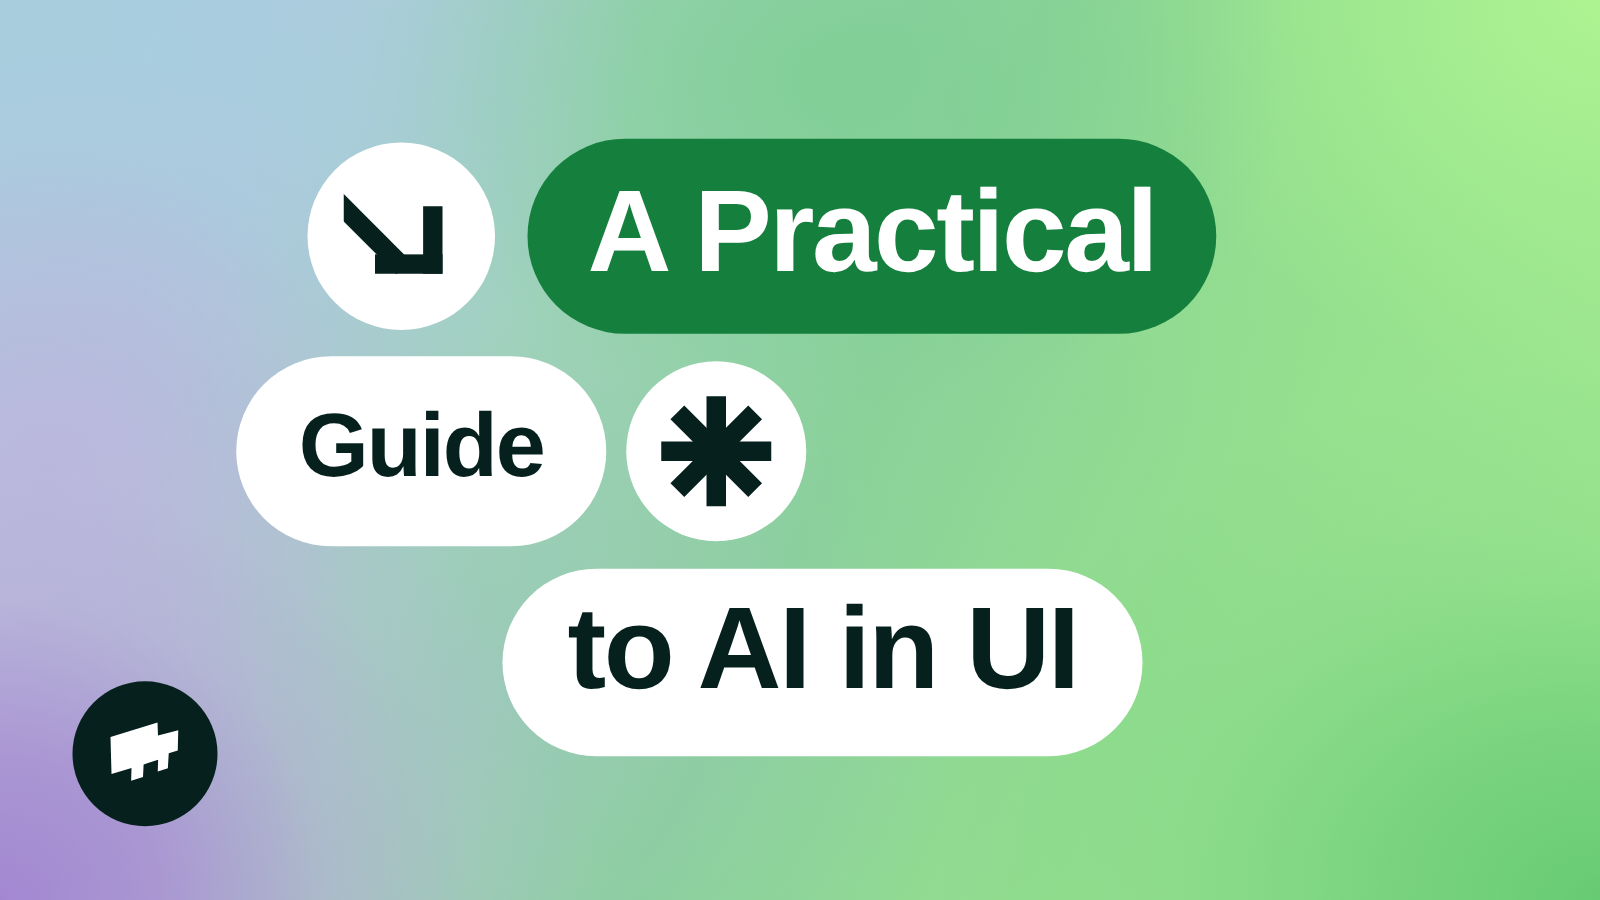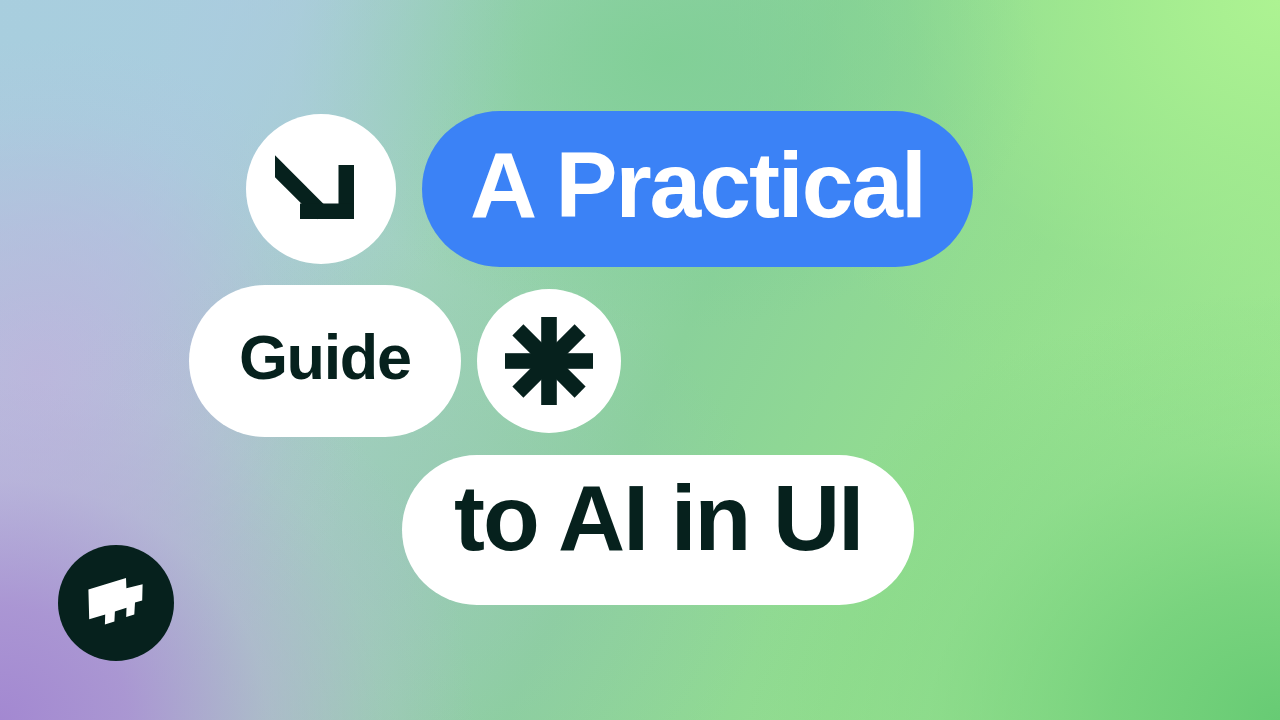--- a/index.html
+++ b/index.html
@@ -125,41 +125,41 @@
     display: flex;
     align-items: center;
     justify-content: center;
     border-radius: 999px;
     white-space: nowrap;
     letter-spacing: -0.022em;
     font-weight: 700;
   }
 
   .pill-dark {
-    background: #3b82f6;
+    background: #15803d;
     color: #FFFFFF;
   }
 
   .pill-light {
     background: #FFFFFF;
     color: #06211D;
   }
 
   .pill-1 {
     height: 156px;
     padding: 0 48px 8px 48px;
     font-size: 93px;
     line-height: 1;
     margin-left: 26px;
   }
 
   .pill-2 {
     height: 152px;
     padding: 0 50px 8px 50px;
-    font-size: 63px;
+    font-size: 72px;
     line-height: 1;
   }
 
   .pill-3 {
     height: 150px;
     padding: 0 52px 24px 52px;
     font-size: 93px;
     line-height: 1;
   }
 

